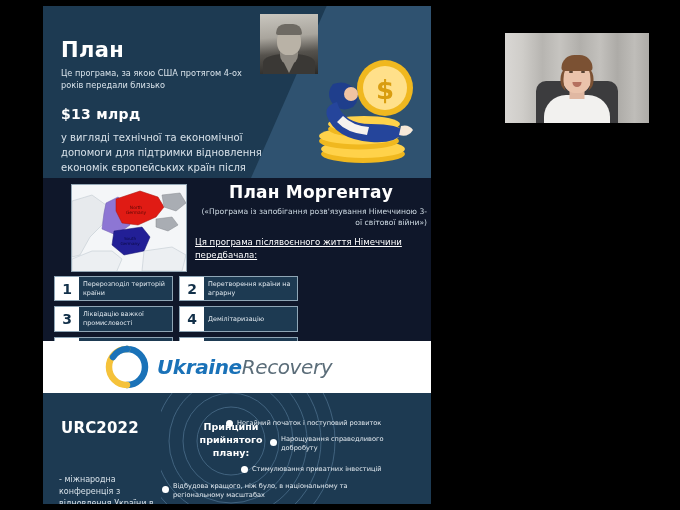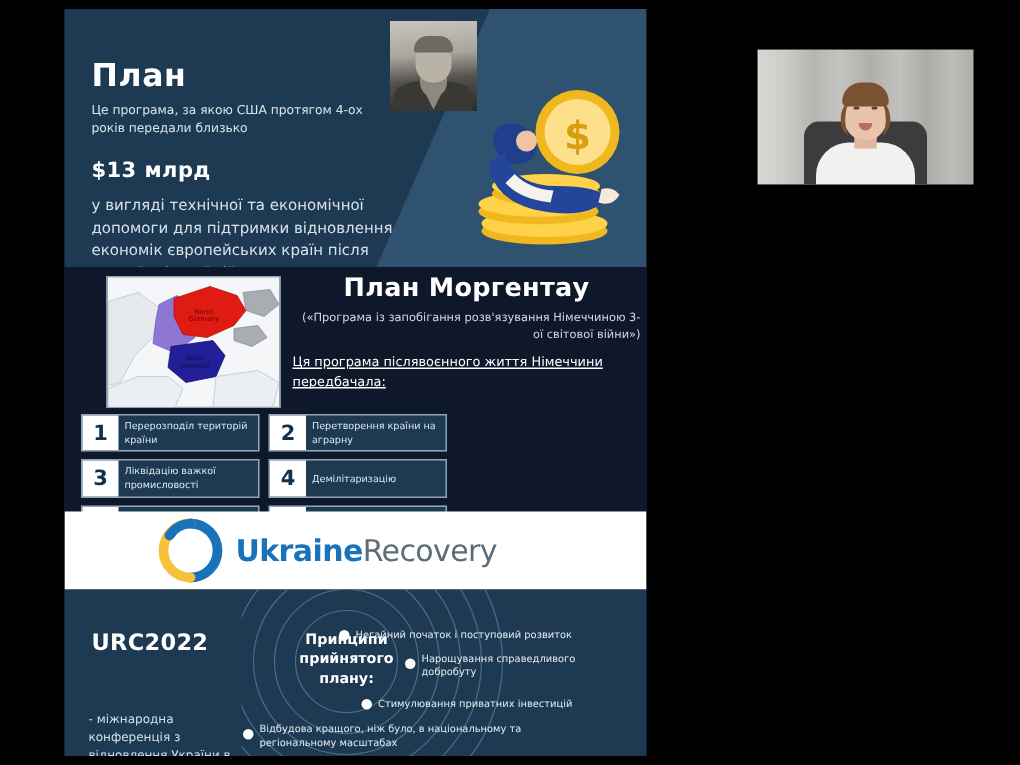--- a/index.html
+++ b/index.html
@@ -171,21 +171,21 @@
   
   .logo-band {
     position: relative;
     height: 52px;
     background: #ffffff;
     display: flex; align-items: center;
     padding-left: 62px;
   }
   .ring { width: 44px; height: 44px; margin-right: 8px; flex: 0 0 44px;}
   .logo-text { line-height: 1.0; }
-  .logo-line1 { font-size: 20px; font-weight: bold; letter-spacing: -0.4px; }
+  .logo-line1 { font-size: 20px; font-weight: bold; letter-spacing: -0.4px; font-style: italic; }
   .logo-line1 .ua { color: #1a72b8; }
   .logo-line1 .rec { color: #5b6d79; font-weight: normal; }
   .logo-line2 { font-size: 16px; font-weight: bold; color: #1a72b8; letter-spacing: -0.2px; margin-top: 1px;}
 
   
   .urc {
     position: relative;
     height: 111px;
     background: #1d3a52;
     overflow: hidden;

